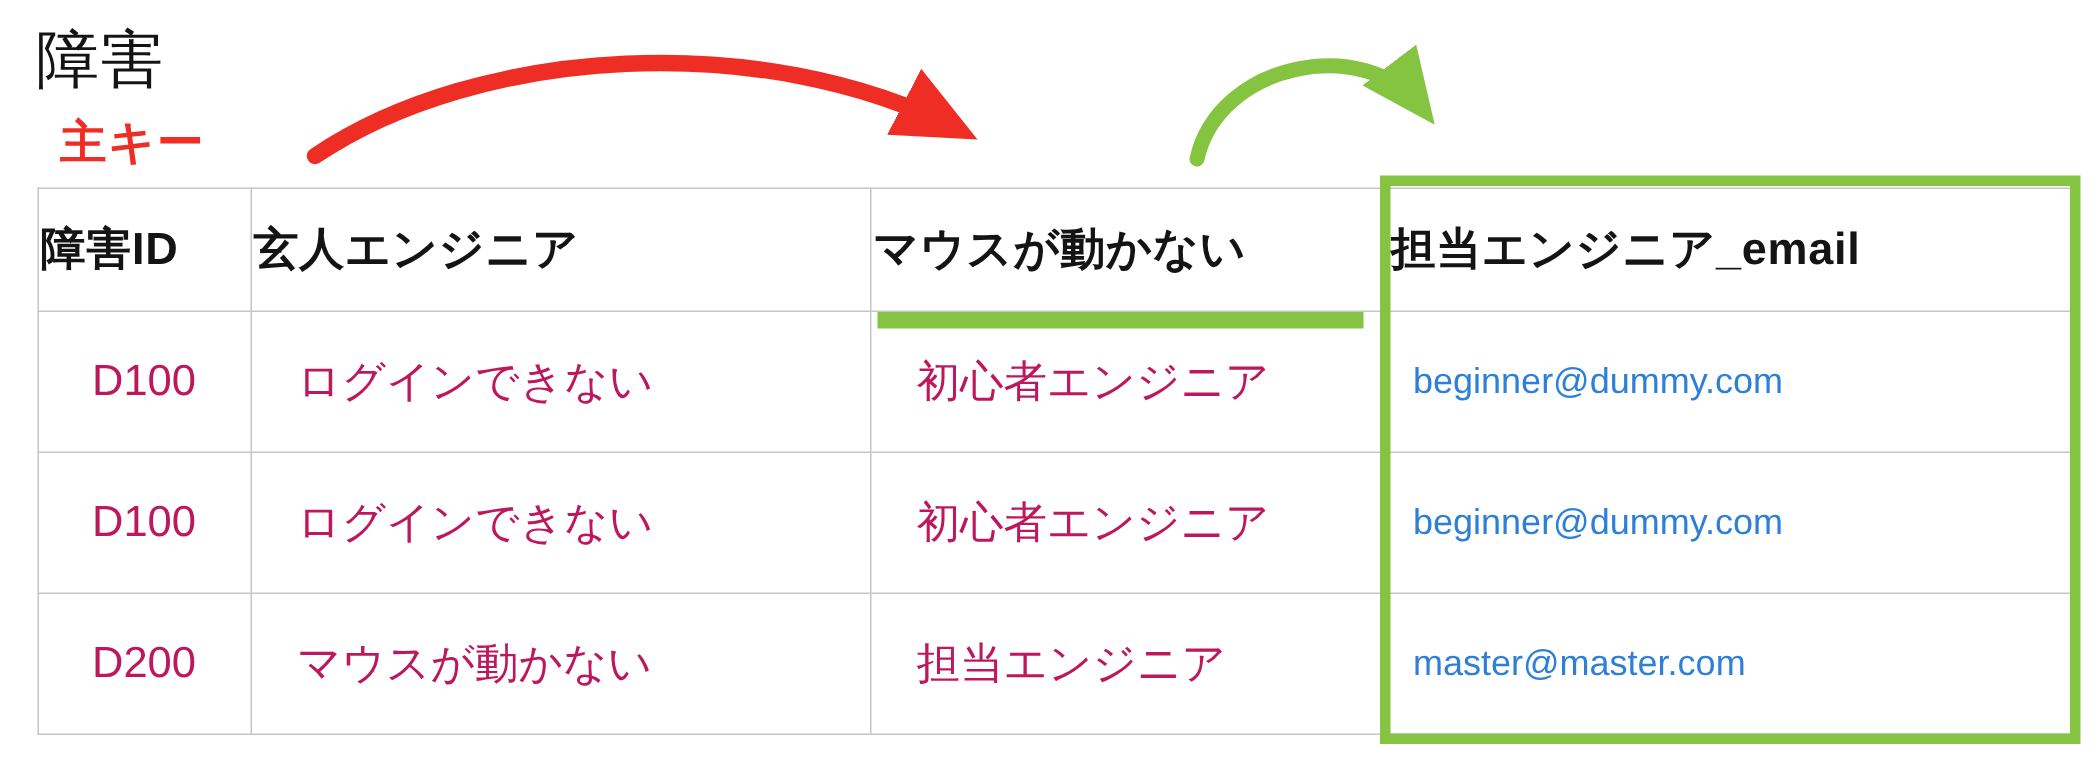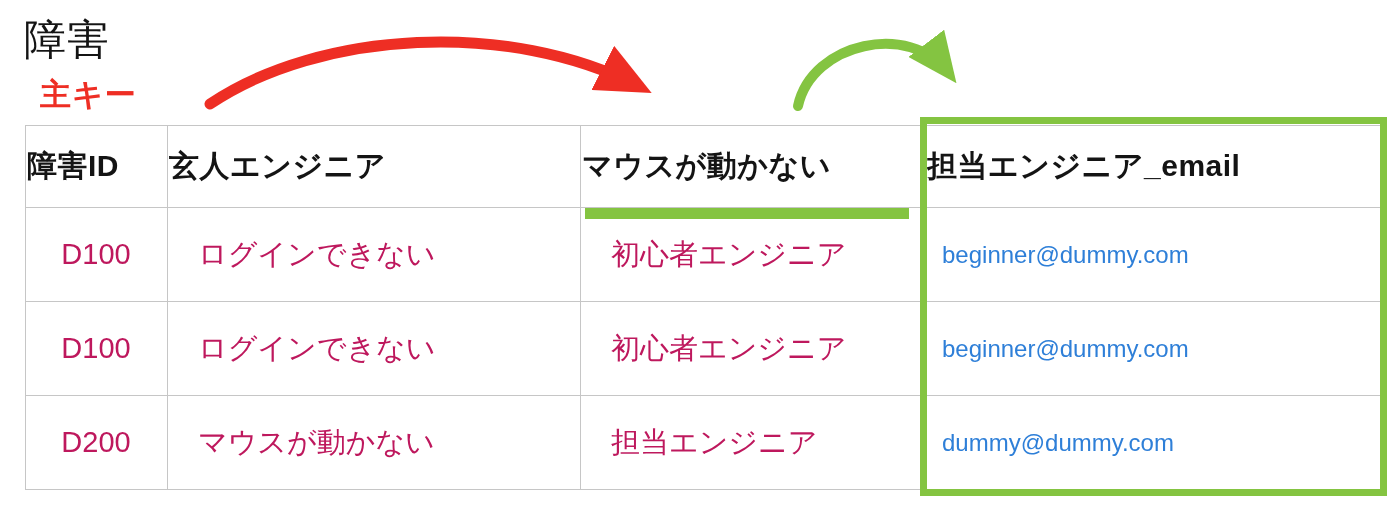--- a/index.html
+++ b/index.html
@@ -100,21 +100,21 @@
       <tr>
         <td class="c-id">D100</td>
         <td>ログインできない</td>
         <td>初心者エンジニア</td>
         <td class="c-email">beginner@dummy.com</td>
       </tr>
       <tr>
         <td class="c-id">D200</td>
         <td>マウスが動かない</td>
         <td>担当エンジニア</td>
-        <td class="c-email">dummy@dummy.com</td>
+        <td class="c-email">master@master.com</td>
       </tr>
     </tbody>
   </table>
 
   <div class="green-underline"></div>
 
   <div class="green-box"></div>
 
   <svg class="overlay" viewBox="0 0 1400 516">
     <defs>

